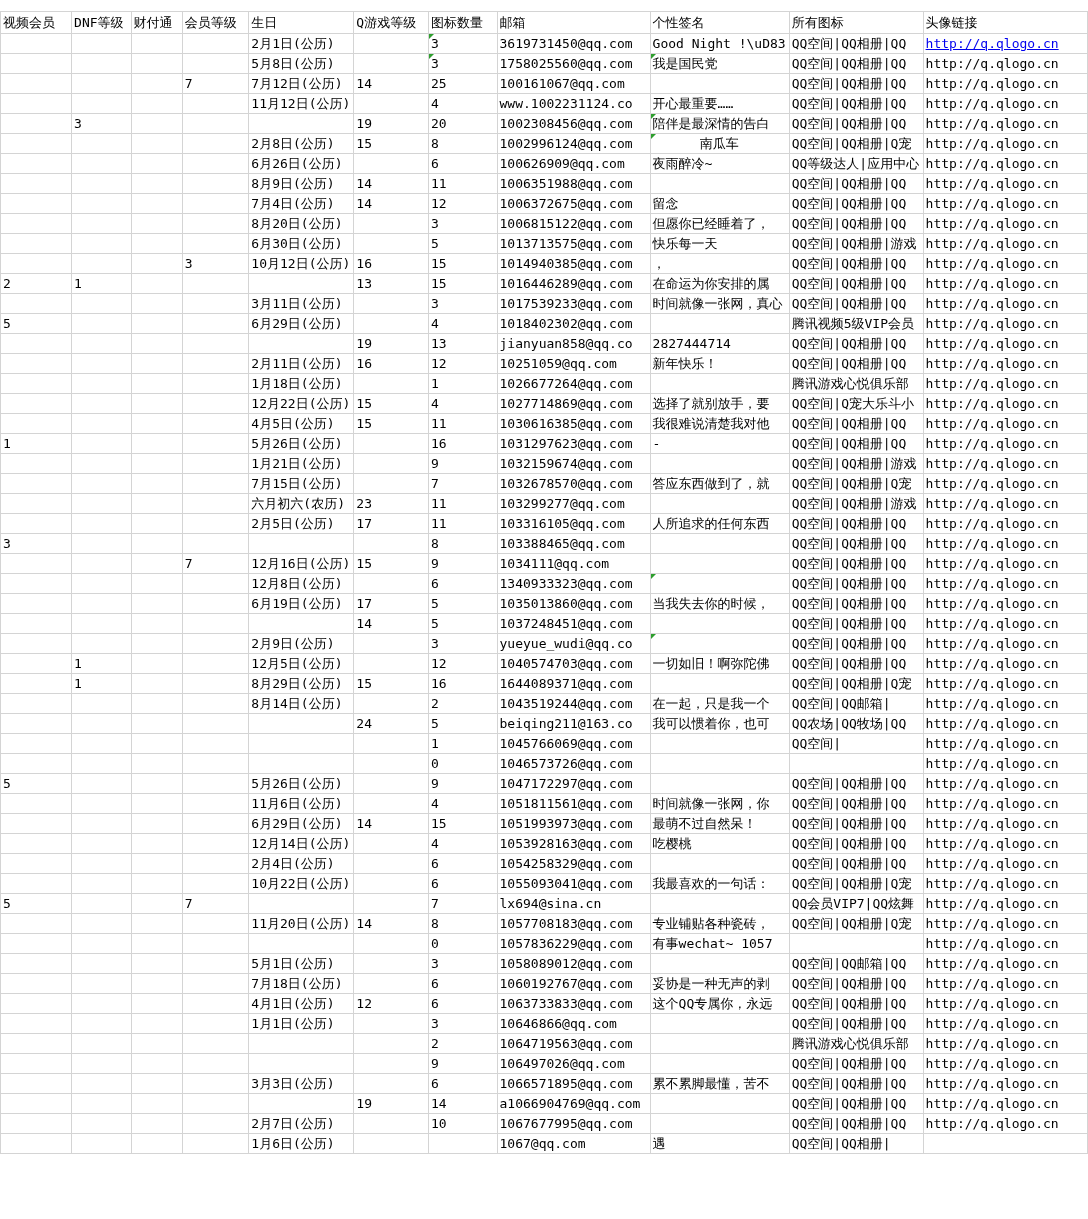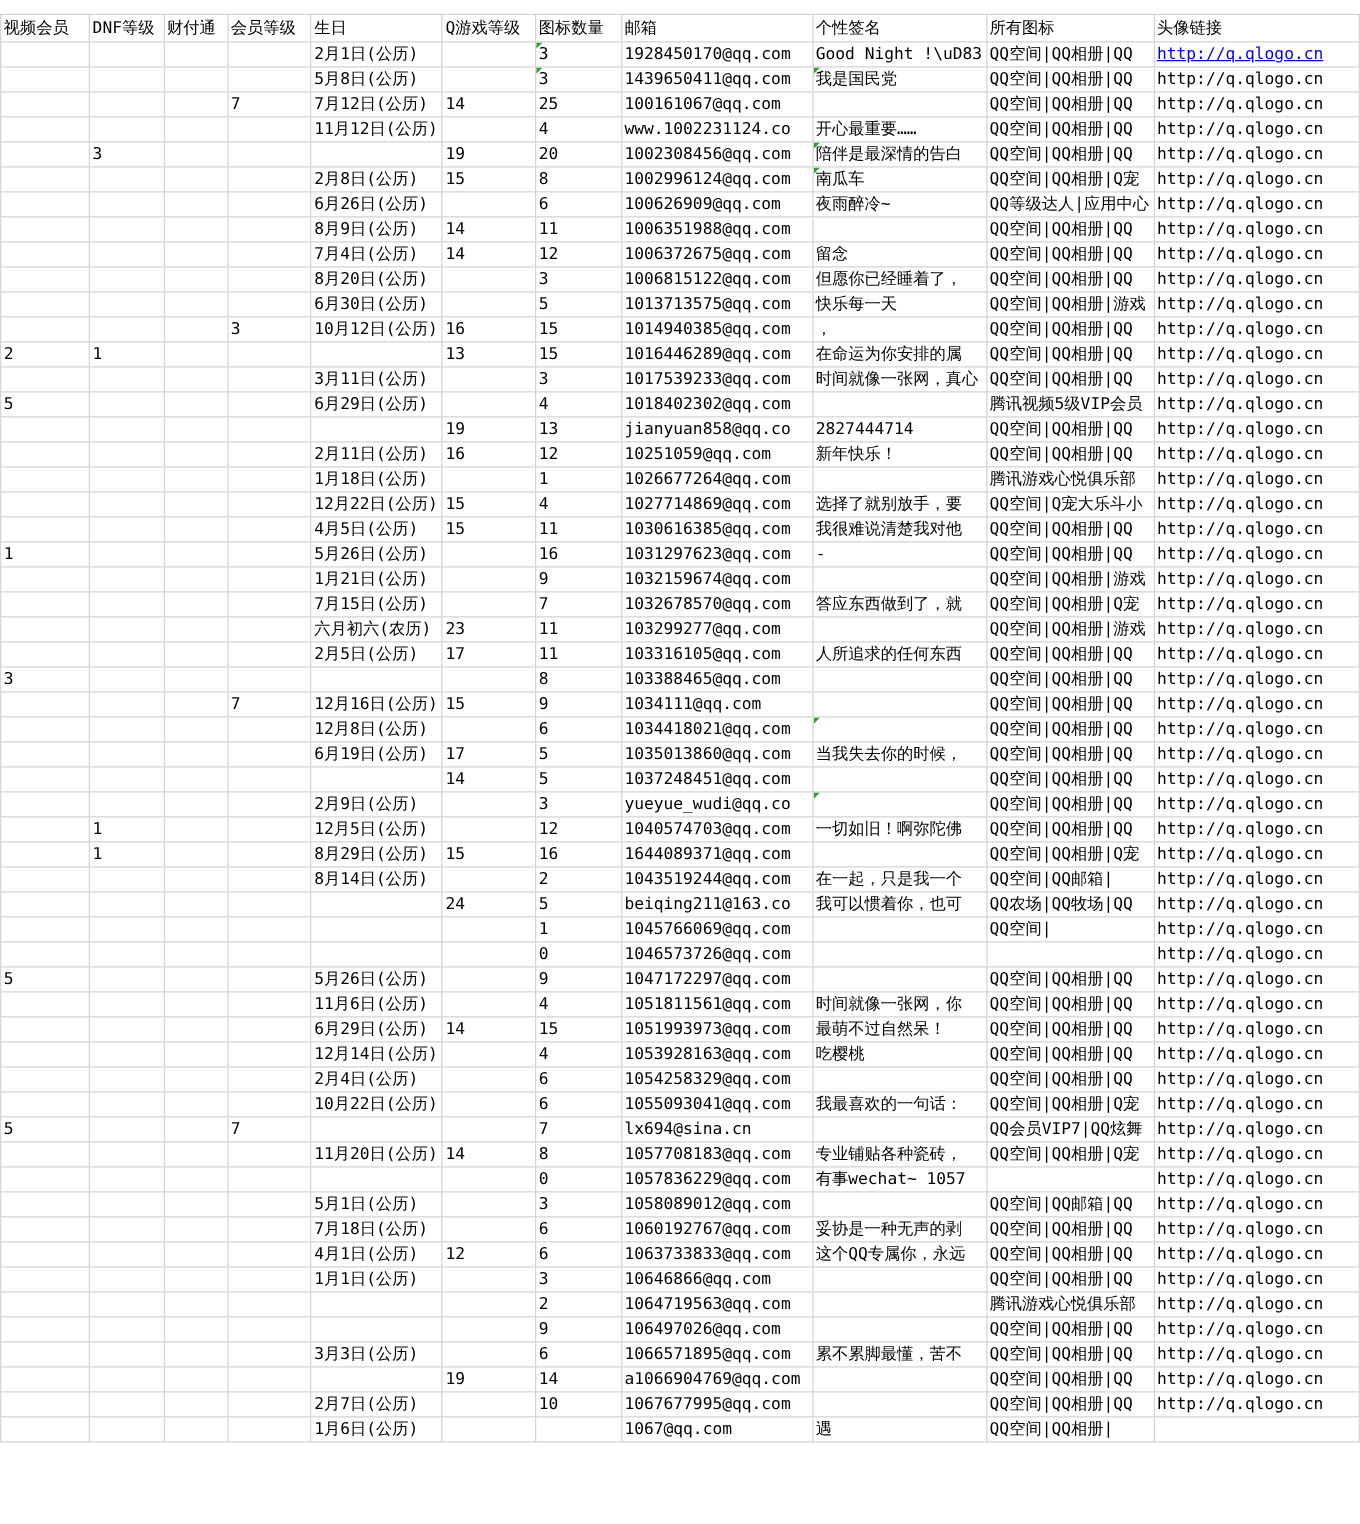--- a/index.html
+++ b/index.html
@@ -11,21 +11,21 @@
   .grid td,.grid th{
     border:1px solid #d4d4d4;
     padding:0 3px 0 2px;
     white-space:nowrap;overflow:hidden;
     height:19px;line-height:19px;
     font-size:13px;font-weight:normal;text-align:left;
     color:#000;position:relative;
   }
   .grid thead th{height:21px;line-height:21px;font-size:13px;}
   .grid tr.strip td{border:none;border-bottom:1px solid #d4d4d4;height:11px;line-height:11px;}
-  .grid td.ar{text-align:left;}
+  .grid td.ar{text-align:center;}
   .grid td.lnk{text-decoration:underline;}
   .tri{position:absolute;top:0;left:0;width:0;height:0;
        border-top:5px solid #2e9e2e;border-right:5px solid transparent;}
 </style>
 </head>
 <body>
 
 <div class="screen">
   <table class="grid" id="grid">
     <colgroup id="cols">
@@ -61,34 +61,34 @@
     </thead>
     <tbody id="tbody">
         <tr>
           <td></td>
           <td></td>
           <td></td>
           <td></td>
           <td>2月1日(公历)</td>
           <td></td>
           <td>3<span class="tri" style="border-top-color: rgb(46, 158, 46);"></span></td>
-          <td>1928450170@qq.com</td>
+          <td>3619731450@qq.com</td>
           <td>Good Night !\uD83</td>
           <td>QQ空间|QQ相册|QQ</td>
           <td class="lnk" style="color: rgb(0, 0, 238);">http://q.qlogo.cn</td>
         </tr>
         <tr>
           <td></td>
           <td></td>
           <td></td>
           <td></td>
           <td>5月8日(公历)</td>
           <td></td>
           <td>3<span class="tri" style="border-top-color: rgb(46, 158, 46);"></span></td>
-          <td>1439650411@qq.com</td>
+          <td>1758025560@qq.com</td>
           <td>我是国民党<span class="tri" style="border-top-color: rgb(46, 158, 46);"></span></td>
           <td>QQ空间|QQ相册|QQ</td>
           <td>http://q.qlogo.cn</td>
         </tr>
         <tr>
           <td></td>
           <td></td>
           <td></td>
           <td>7</td>
           <td>7月12日(公历)</td>
@@ -412,21 +412,21 @@
           <td>http://q.qlogo.cn</td>
         </tr>
         <tr>
           <td></td>
           <td></td>
           <td></td>
           <td></td>
           <td>12月8日(公历)</td>
           <td></td>
           <td>6</td>
-          <td>1034418021@qq.com</td>
+          <td>1340933323@qq.com</td>
           <td>
             <span class="tri" style="border-top-color: rgb(46, 158, 46);"></span>
           </td>
           <td>QQ空间|QQ相册|QQ</td>
           <td>http://q.qlogo.cn</td>
         </tr>
         <tr>
           <td></td>
           <td></td>
           <td></td>

